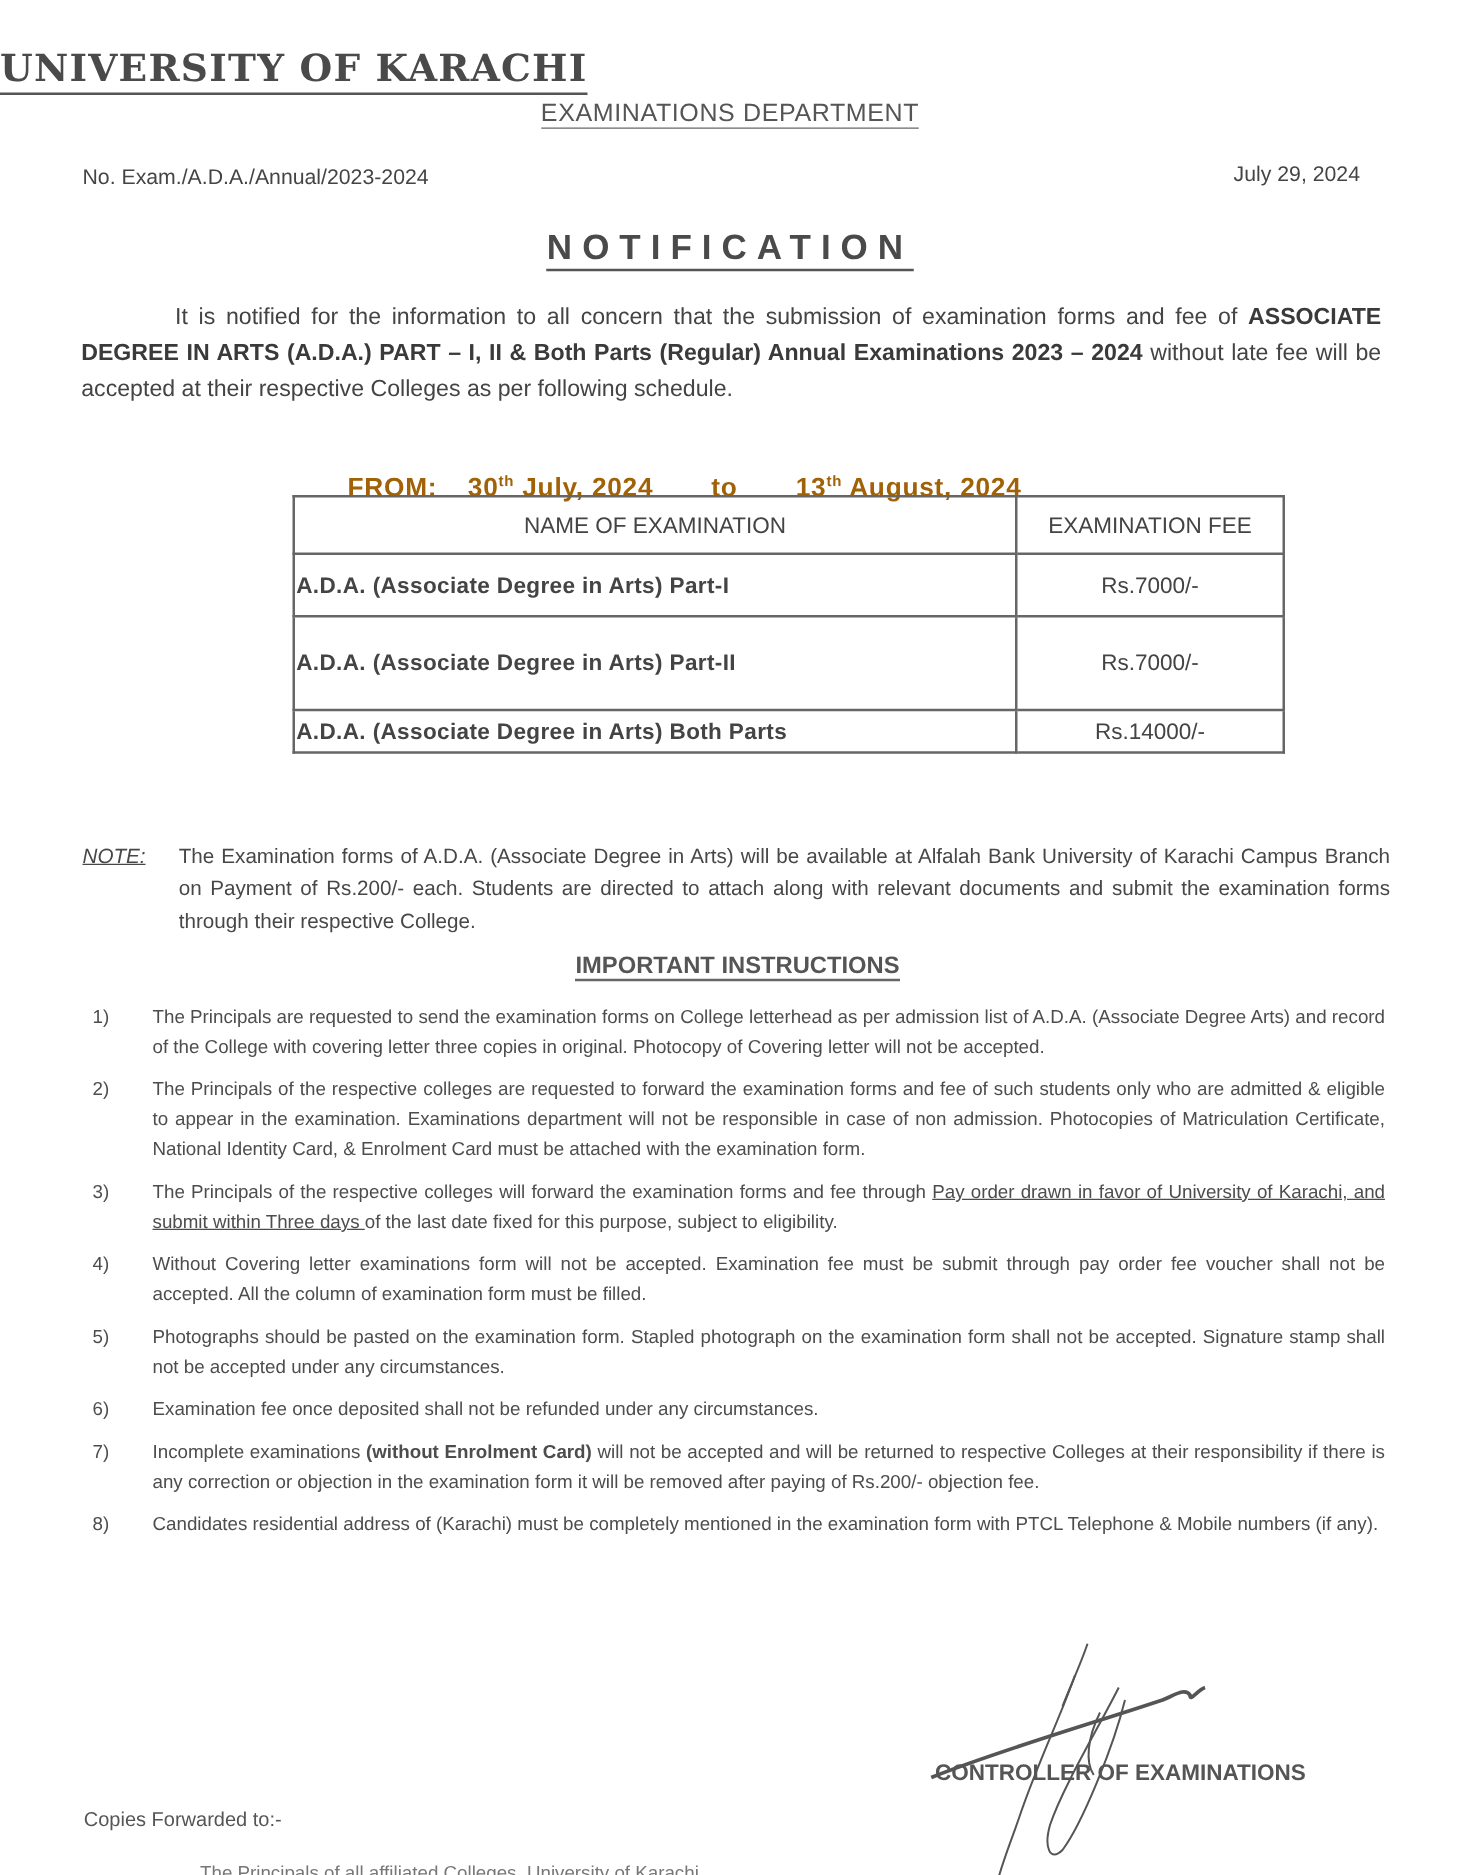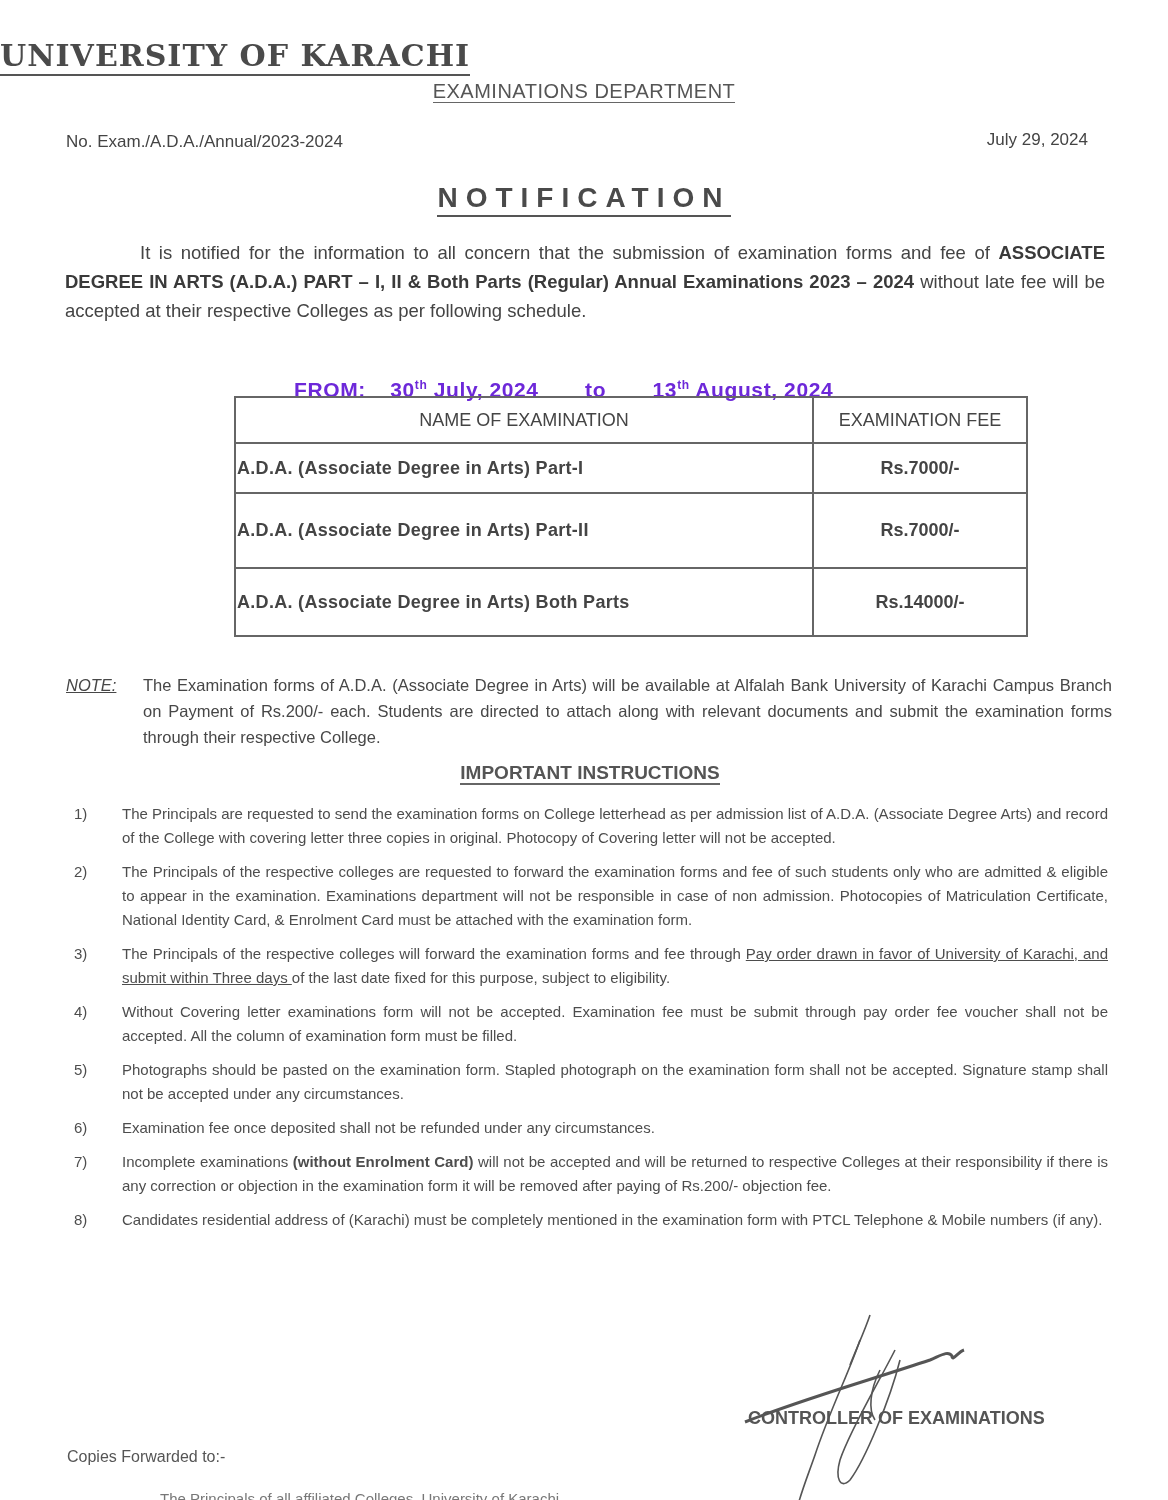--- a/index.html
+++ b/index.html
@@ -27,36 +27,36 @@
     font-size: 28px; font-weight: bold; letter-spacing: 8px; color: #4a4a4a;
   }
   .notif span { border-bottom: 2px solid #555; padding-bottom: 2px; }
   .intro {
     left: 65px; width: 1040px; top: 238px;
     font-size: 18.5px; line-height: 29px; text-align: justify; color: #444;
   }
   .intro .indent { display: inline-block; width: 75px; }
   .intro b { color: #3a3a3a; }
   .from {
-    left: 278px; top: 378px; font-size: 21px; font-weight: bold; color: #6d28d9;
-    letter-spacing: 0.6px; white-space: nowrap; margin-left: 16px;
+    left: 278px; top: 378px; font-size: 21px; font-weight: bold; color: #a16207;
+    letter-spacing: 0.6px; white-space: nowrap;
   }
   .from sup { font-size: 12px; }
   .from .gap1 { display: inline-block; width: 18px; }
   .from .gap2 { display: inline-block; width: 40px; }
   table.fees {
     position: absolute; left: 234px; top: 396px; width: 794px;
     border-collapse: collapse; color: #444;
   }
   table.fees td, table.fees th {
     border: 2px solid #666; font-size: 18px;
   }
   table.fees th { font-weight: normal; height: 42px; }
   table.fees td.name { font-weight: bold; letter-spacing: 0.3px; }
-  table.fees td.fee { text-align: center; font-weight: bold; border-radius: 10px; }
+  table.fees td.fee { text-align: center; font-weight: normal; border-radius: 10px; }
   .note {
     left: 66px; width: 1046px; top: 672px;
     font-size: 16.5px; line-height: 26px; color: #474747;
   }
   .note .lbl { position: absolute; left: 0; top: 0; text-decoration: underline; font-style: italic; }
   .note .txt { margin-left: 77px; display: block; text-align: justify; }
   .imp {
     left: 0; width: 1180px; top: 762px; text-align: center;
     font-size: 19px; font-weight: bold; color: #555;
   }
@@ -106,21 +106,21 @@
     <th>EXAMINATION FEE</th>
   </tr>
   <tr style="height:50px">
     <td class="name">A.D.A. (Associate Degree in Arts) Part-I</td>
     <td class="fee">Rs.7000/-</td>
   </tr>
   <tr style="height:75px">
     <td class="name">A.D.A. (Associate Degree in Arts) Part-II</td>
     <td class="fee">Rs.7000/-</td>
   </tr>
-  <tr style="height:68px">
+  <tr style="height:34px">
     <td class="name">A.D.A. (Associate Degree in Arts) Both Parts</td>
     <td class="fee">Rs.14000/-</td>
   </tr>
 </tbody>
   </table>
 
 <div class="abs note">
   <span class="lbl">NOTE:</span>
   <span class="txt">The Examination forms of A.D.A. (Associate Degree in Arts) will be available at Alfalah Bank University of Karachi Campus Branch on Payment of Rs.200/- each.  Students are directed to attach along with relevant documents and submit the examination forms through their respective College.</span>
 </div>

